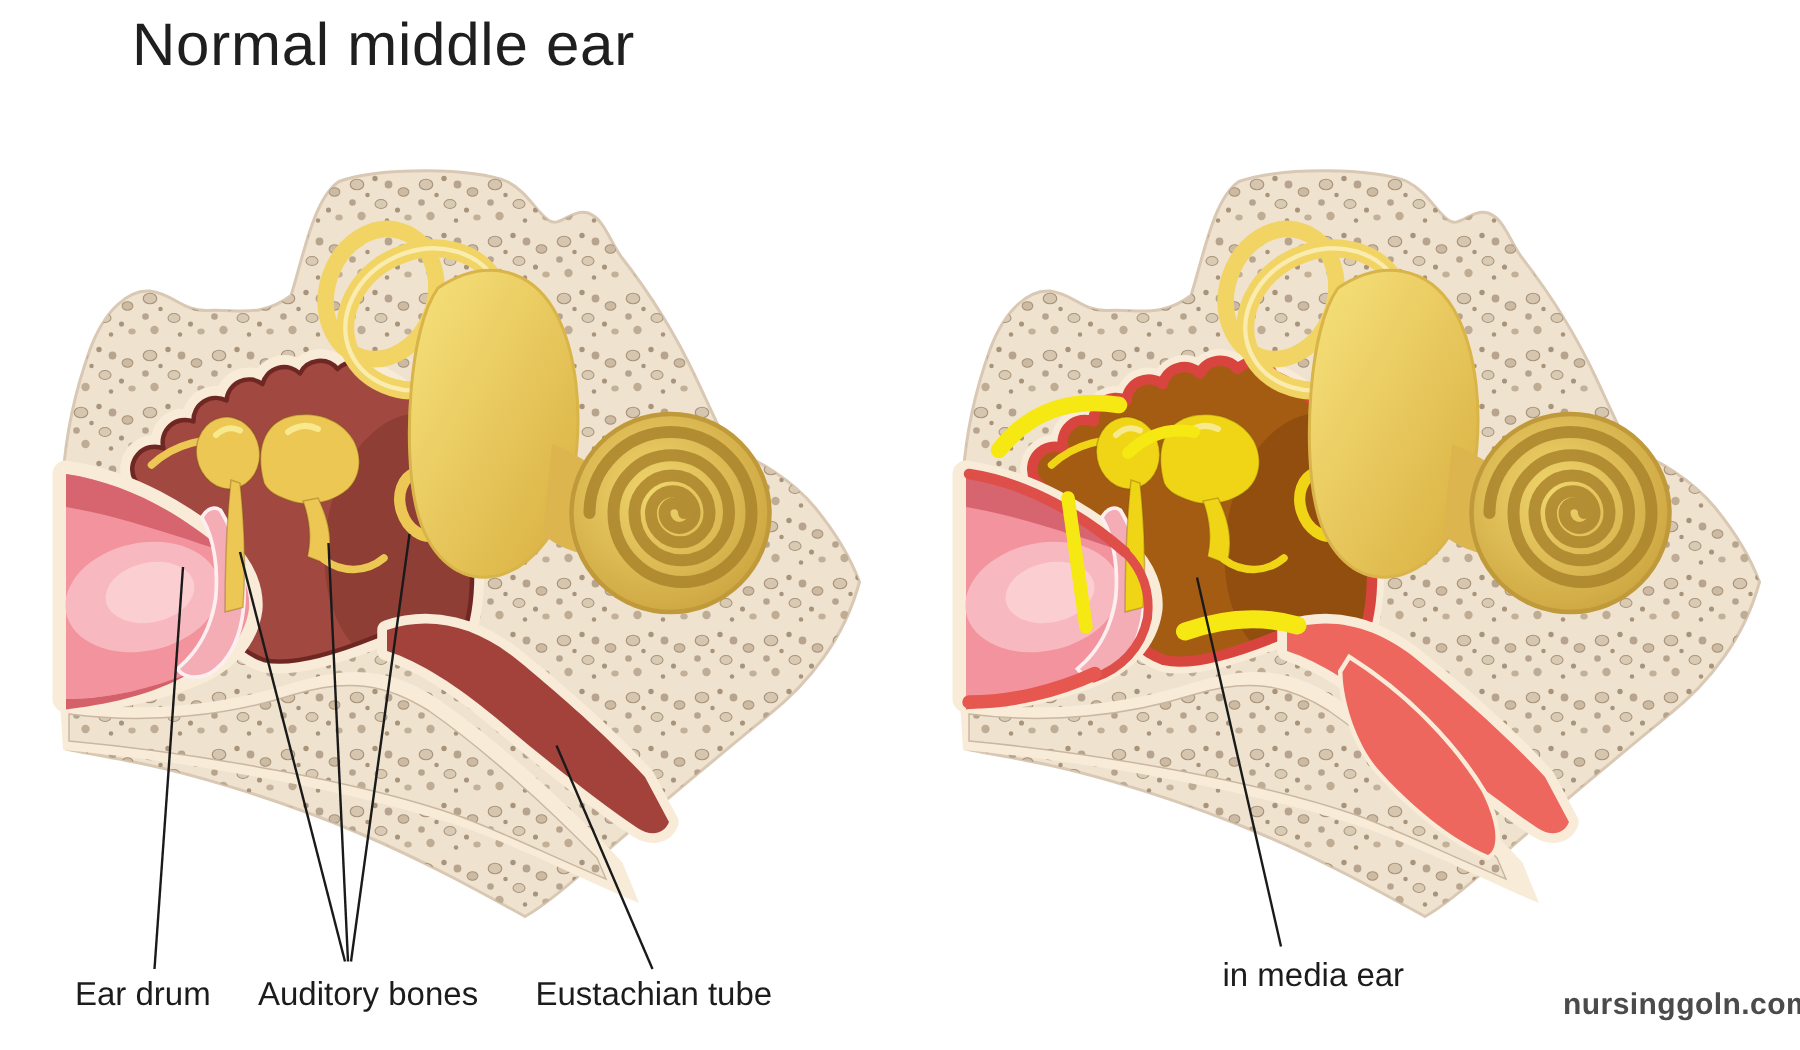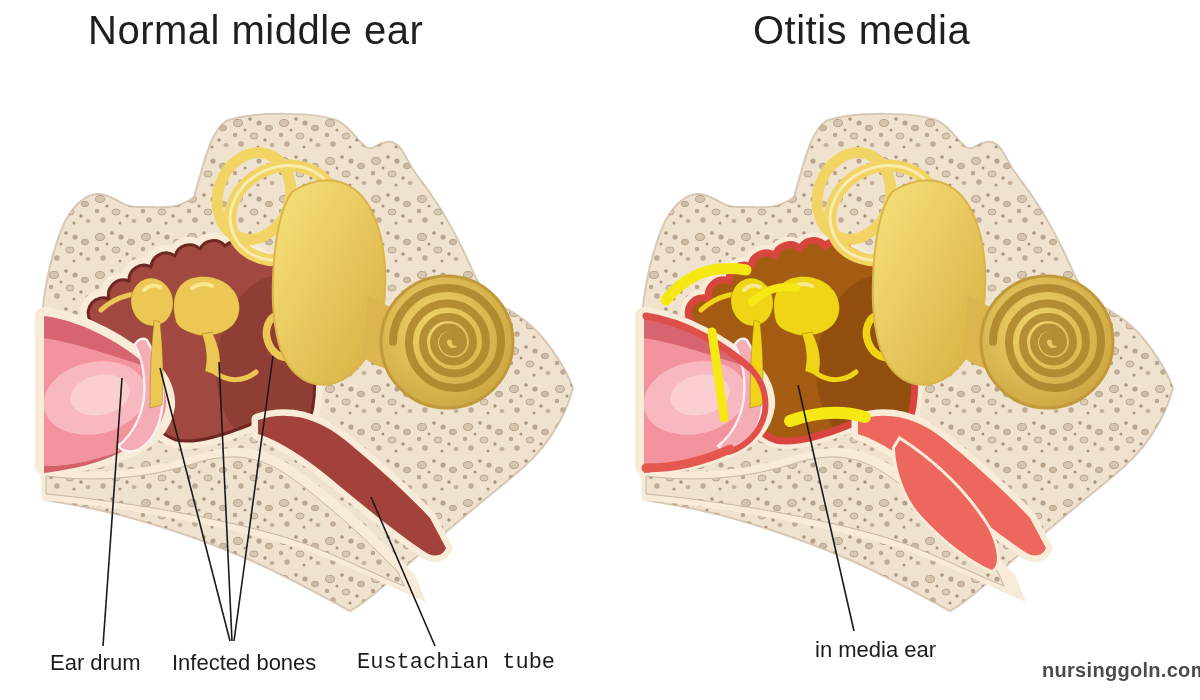--- a/index.html
+++ b/index.html
@@ -12,21 +12,21 @@
     position:absolute;font-size:40px;font-weight:500;color:var(--title-text,#1f1f1f);
     letter-spacing:.5px;white-space:nowrap;
   }
   #title-left{left:88px;top:8px;}
   #title-right{left:753px;top:8px;}
   .lbl{
     position:absolute;font-size:22px;color:var(--label-text,#1c1c1c);white-space:nowrap;
   }
   #lbl-drum{left:50px;top:650px;}
   #lbl-bones{left:172px;top:650px;}
-  #lbl-tube{left:357px;top:650px;font-family:Liberation Mono, monospace;}
+  #lbl-tube{left:357px;top:650px;}
   #lbl-infected{left:815px;top:636px;line-height:27px;}
   #watermark{
     position:absolute;left:1042px;top:659px;font-size:20px;font-weight:bold;
     color:var(--watermark-text,#4b4b4b);letter-spacing:.3px;
   }
   svg{position:absolute;left:0;top:0;}
 
   
   .panel-left{
     --cavity:var(--cavity-normal);
@@ -220,23 +220,22 @@
 
       <path d="M 66,300 Q 96,262 146,270" stroke="var(--infected-fluid,#f6e813)" stroke-width="11" fill="none" stroke-linecap="round"></path>
       <path d="M 152,302 Q 172,283 196,288" stroke="var(--infected-fluid,#f6e813)" stroke-width="8" fill="none" stroke-linecap="round"></path>
       <path d="M 190,421 Q 230,407 265,417" stroke="var(--infected-fluid,#f6e813)" stroke-width="12" fill="none" stroke-linecap="round"></path>
       <path d="M 112,332 Q 118,375 124,418" stroke="var(--infected-fluid,#f6e813)" stroke-width="9" fill="none" stroke-linecap="round"></path>
       <path class="pointer" d="M 198,385 L 254,631"></path>
     </g>
   </svg>
 
   <div class="title" id="title-left">Normal middle ear</div>
-  <div class="title" id="title-right">Otitis media</div>
 
   <div class="lbl" id="lbl-drum">Ear drum</div>
-  <div class="lbl" id="lbl-bones">Infected bones</div>
+  <div class="lbl" id="lbl-bones">Auditory bones</div>
   <div class="lbl" id="lbl-tube">Eustachian tube</div>
   <div class="lbl" id="lbl-infected">
     <div>in media ear</div>
   </div>
 
   <div id="watermark">nursinggoln.com</div>
 </div>
 
 </body></html>

